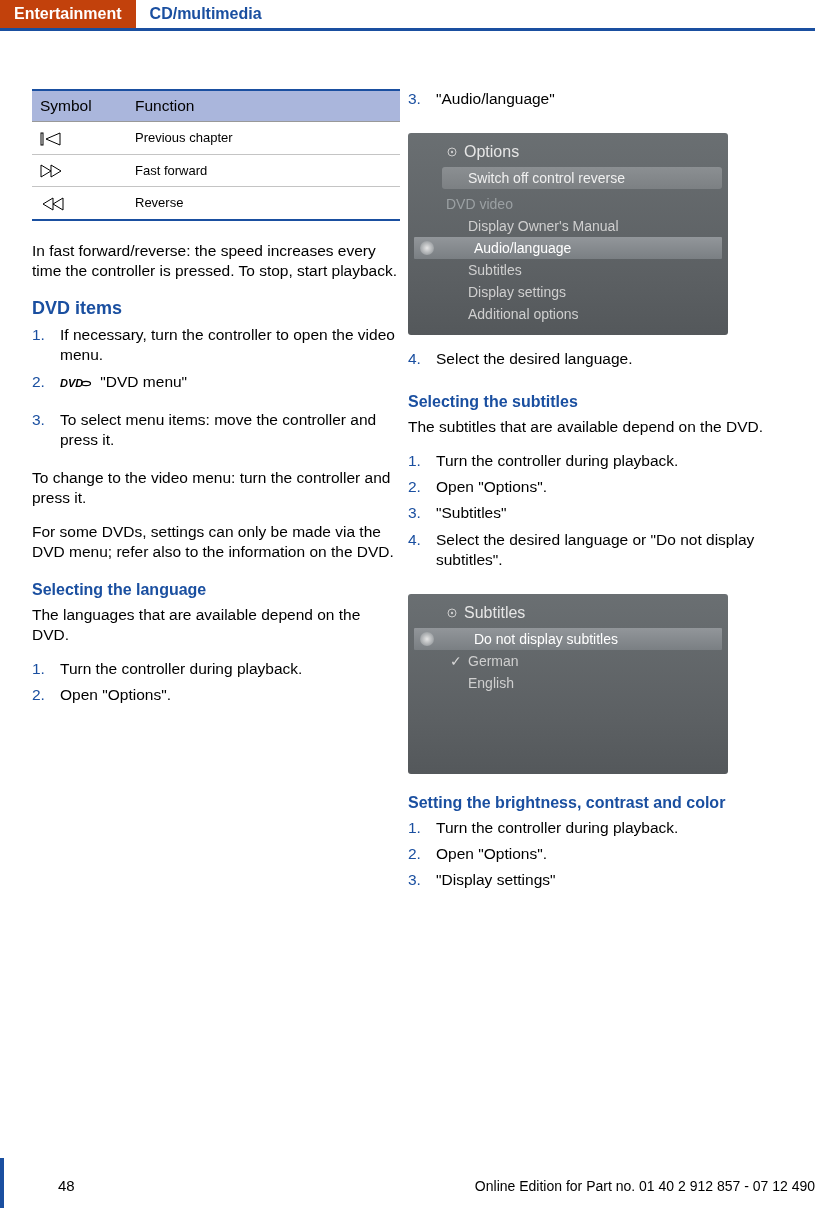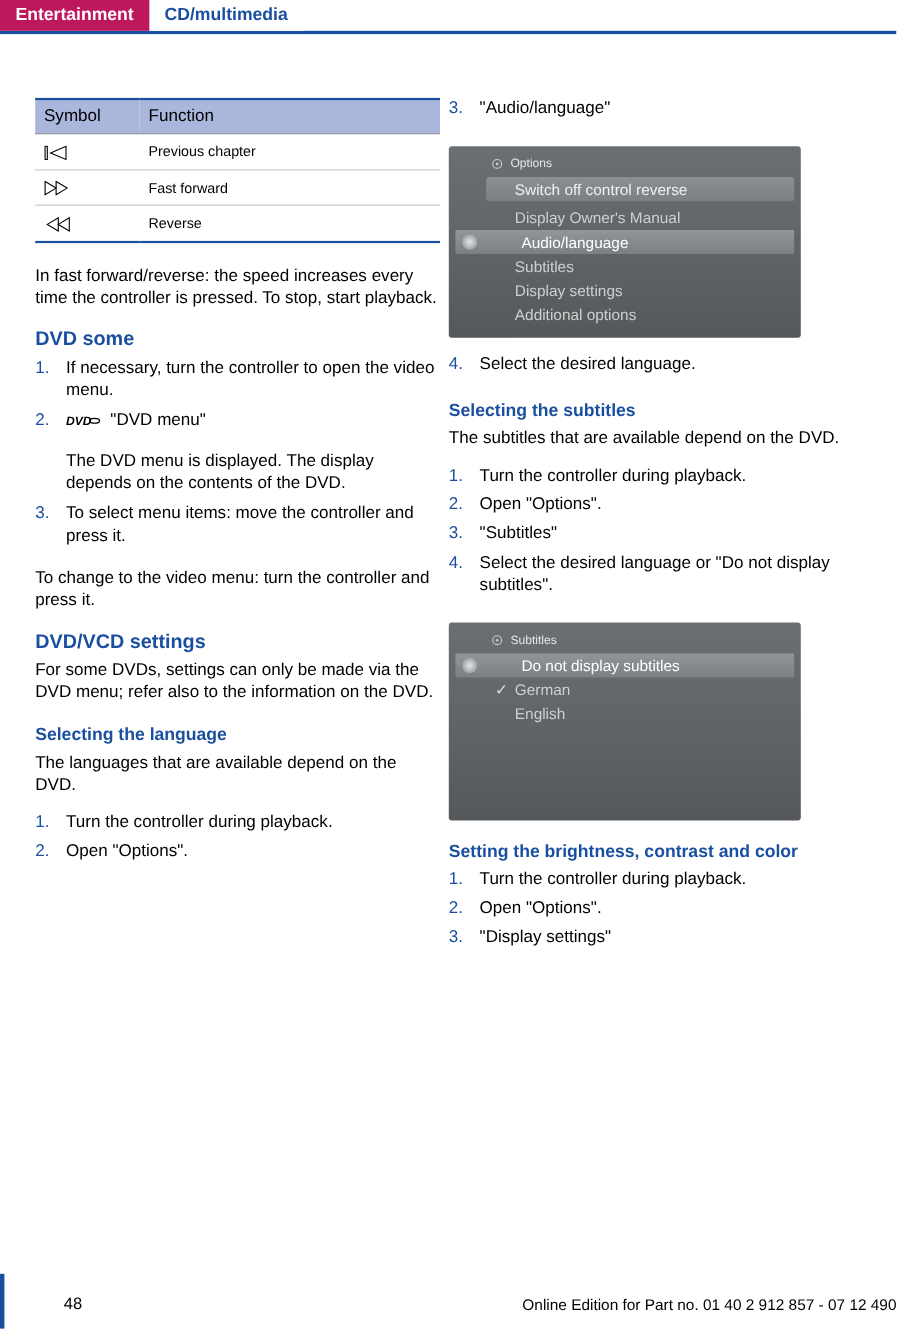--- a/index.html
+++ b/index.html
@@ -15,21 +15,21 @@
   .tabs {
     display: flex;
     width: 100%;
     border-bottom: 3px solid #1a4fa0;
   }
   .tab {
     padding: 5px 14px 5px 14px;
     font-weight: bold;
     font-size: 16px;
   }
-  .tab.active { background: #be185d; color: #fff; }
+  .tab.active { background: #c2410c; color: #fff; }
   .tab.inactive { background: #fff; color: #1a4fa0; }
   .page {
     display: flex;
     gap: 8px;
     padding: 58px 26px 0 32px;
   }
   .col {
     width: 368px;
     display: flex;
     flex-direction: column;
@@ -73,21 +73,21 @@
     border-radius: 3px;
     padding: 8px 0 10px 0;
     margin: 6px 0 14px 0;
     color: #dcdcdc;
     font-size: 14px;
     position: relative;
   }
   .shot-title {
     padding: 2px 0 6px 38px;
     color: #e6e6e6;
-    font-size: 11px;
+    font-size: 16px;
     display: flex;
     align-items: center;
     gap: 6px;
   }
   .shot-title .gear { width:12px; height:12px; display:inline-block; }
   .shot-row {
     padding: 3px 12px 3px 60px;
     font-size: 14px;
     color: #cfcfcf;
   }
@@ -191,47 +191,45 @@
                 <polygon points="13,1 13,13 3,7" fill="none" stroke="#000"></polygon>
               </svg>
         </td>
         <td>Reverse</td>
       </tr>
     </tbody>
       </table>
 
     <p>In fast forward/reverse: the speed increases every time the controller is pressed. To stop, start playback.</p>
 
-    <h2>DVD some</h2>
+    <h2>DVD items</h2>
     <ol>
       <li>
           <span class="num">1.</span>
           <span class="litxt">If necessary, turn the controller to open the video menu.</span>
         </li>
       <li>
           <span class="num">2.</span>
         <span class="litxt">
           <svg class="icon-inline" width="32" height="14">
               <text x="0" y="11" font-size="11" font-weight="bold" font-style="italic" fill="#000">DVD</text>
               <ellipse cx="26" cy="7.5" rx="4.5" ry="2.2" fill="none" stroke="#000" stroke-width="1.2"></ellipse>
             </svg>
           <span>"DVD menu"</span>
         </span>
       </li>
     </ol>
-    <p class="sub">The DVD menu is displayed. The display depends on the contents of the DVD.</p>
     <ol>
       <li>
           <span class="num">3.</span>
           <span class="litxt">To select menu items: move the controller and press it.</span>
         </li>
     </ol>
     <p>To change to the video menu: turn the controller and press it.</p>
 
-    <h2>DVD/VCD settings</h2>
     <p>For some DVDs, settings can only be made via the DVD menu; refer also to the information on the DVD.</p>
 
     <h3>Selecting the language</h3>
     <p>The languages that are available depend on the DVD.</p>
     <ol>
       <li>
           <span class="num">1.</span>
           <span class="litxt">Turn the controller during playback.</span>
         </li>
       <li>
@@ -251,20 +249,21 @@
 
     <div class="shot">
       <div class="shot-title">
         <svg class="gear" viewBox="0 0 12 12">
             <circle cx="6" cy="6" r="4" fill="none" stroke="#ccc" stroke-width="1"></circle>
             <circle cx="6" cy="6" r="1.2" fill="#ccc"></circle>
           </svg>
         <span>Options</span>
       </div>
       <div class="shot-row toprow">Switch off control reverse</div>
+      <div class="shot-sec">DVD video</div>
       <div class="shot-row">Display Owner's Manual</div>
       <div class="shot-row hl">
         <span class="shot-pointer"></span>
         <span>Audio/language</span>
       </div>
       <div class="shot-row">Subtitles</div>
       <div class="shot-row">Display settings</div>
       <div class="shot-row">Additional options</div>
     </div>
 

